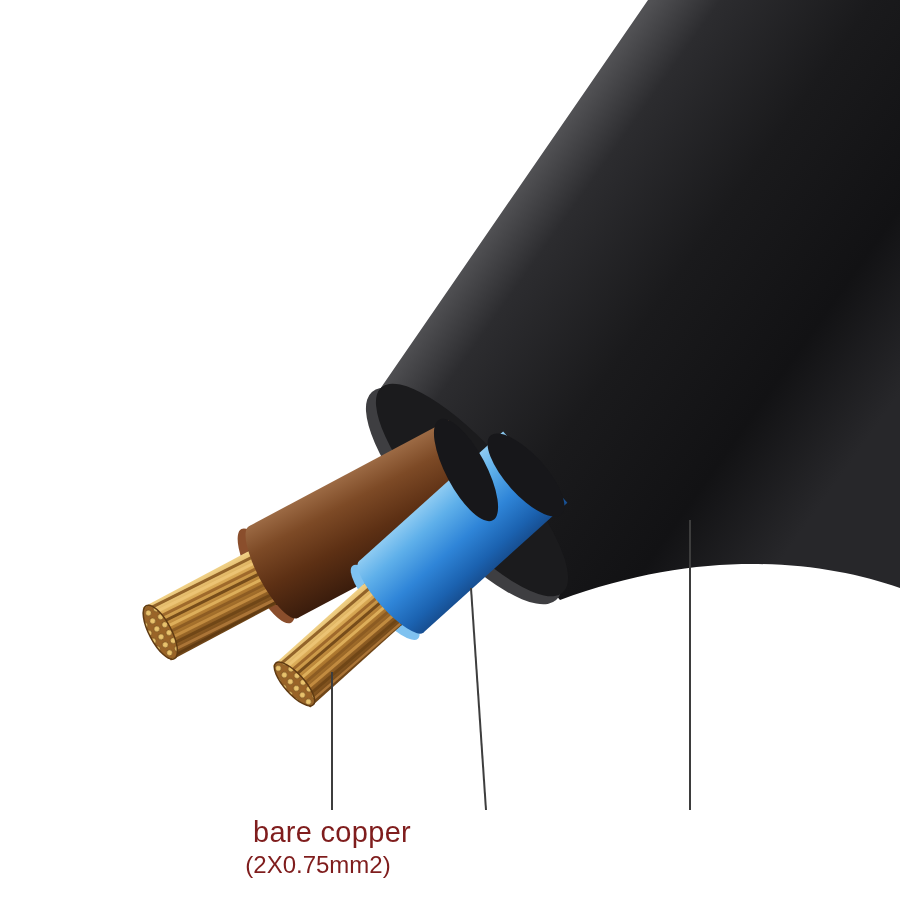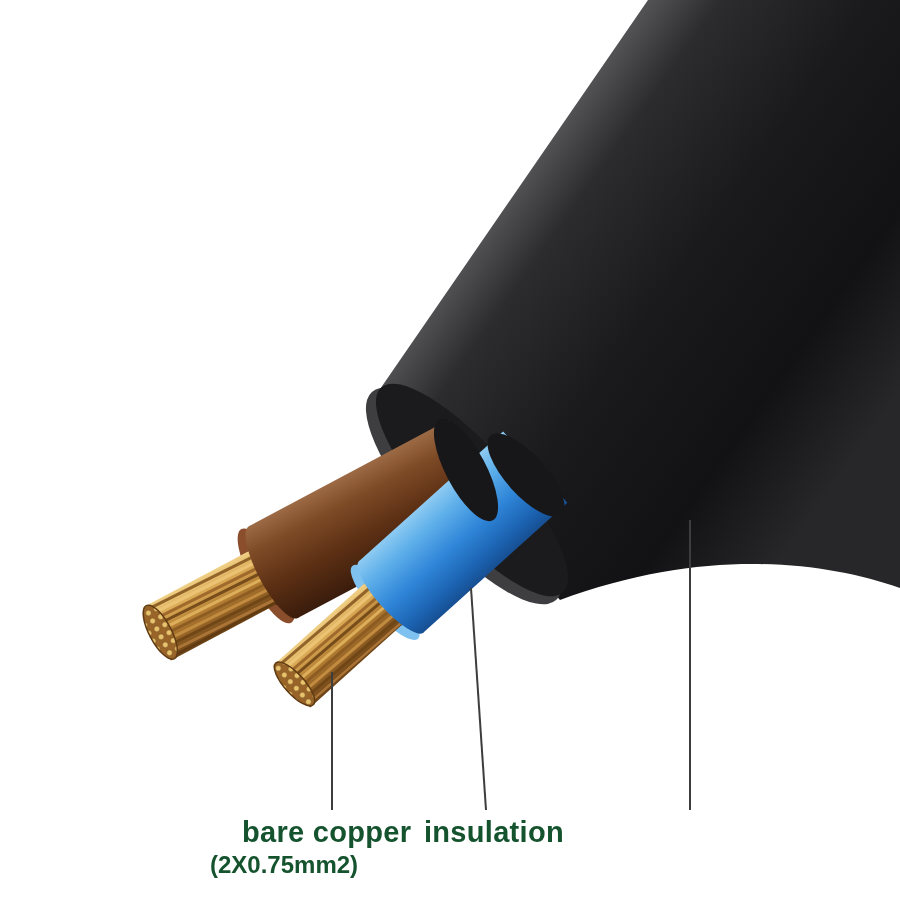--- a/index.html
+++ b/index.html
@@ -1,21 +1,21 @@
 <!DOCTYPE html>
 <html><head>
 <meta charset="utf-8">
 <style>
   html,body{margin:0;padding:0;background:#ffffff;}
   .stage{
     position:relative;width:900px;height:900px;background:#ffffff;
     font-family:"Liberation Sans", sans-serif;overflow:hidden;
   }
   .stage svg{position:absolute;left:0;top:0;}
-  .label{position:absolute;color:#14532d;text-align:left;font-weight:700;}
+  .label{position:absolute;color:#7f1d1d;text-align:center;font-weight:400;}
   .label.main{font-size:29px;letter-spacing:.3px;}
   .label.spec{font-size:24px;}
 </style>
 </head>
 <body>
 
 <div class="stage">
 
   <svg width="900" height="900" viewBox="0 0 900 900">
     <defs>
@@ -109,16 +109,15 @@
 
     <ellipse cx="466" cy="470" rx="20" ry="57" transform="rotate(-28 466 470)" fill="#17171a"></ellipse>
     <ellipse cx="526" cy="475" rx="20" ry="53" transform="rotate(-42 526 475)" fill="#17171a"></ellipse>
 
     <line x1="332" y1="672" x2="332" y2="810" stroke="#3d3d3d" stroke-width="2"></line>
     <line x1="471" y1="588" x2="486" y2="810" stroke="#3d3d3d" stroke-width="2"></line>
     <line x1="690" y1="520" x2="690" y2="810" stroke="#3d3d3d" stroke-width="2"></line>
   </svg>
 
   <div class="label main" style="left:242px;top:816px;width:180px;">bare copper</div>
-  <div class="label spec" style="left:210px;top:851px;width:180px;">(2X0.75mm2)</div>
-  <div class="label main" style="left:424px;top:816px;width:180px;">insulation</div>
+  <div class="label spec" style="left:228px;top:851px;width:180px;">(2X0.75mm2)</div>
 
 </div>
 
 </body></html>

